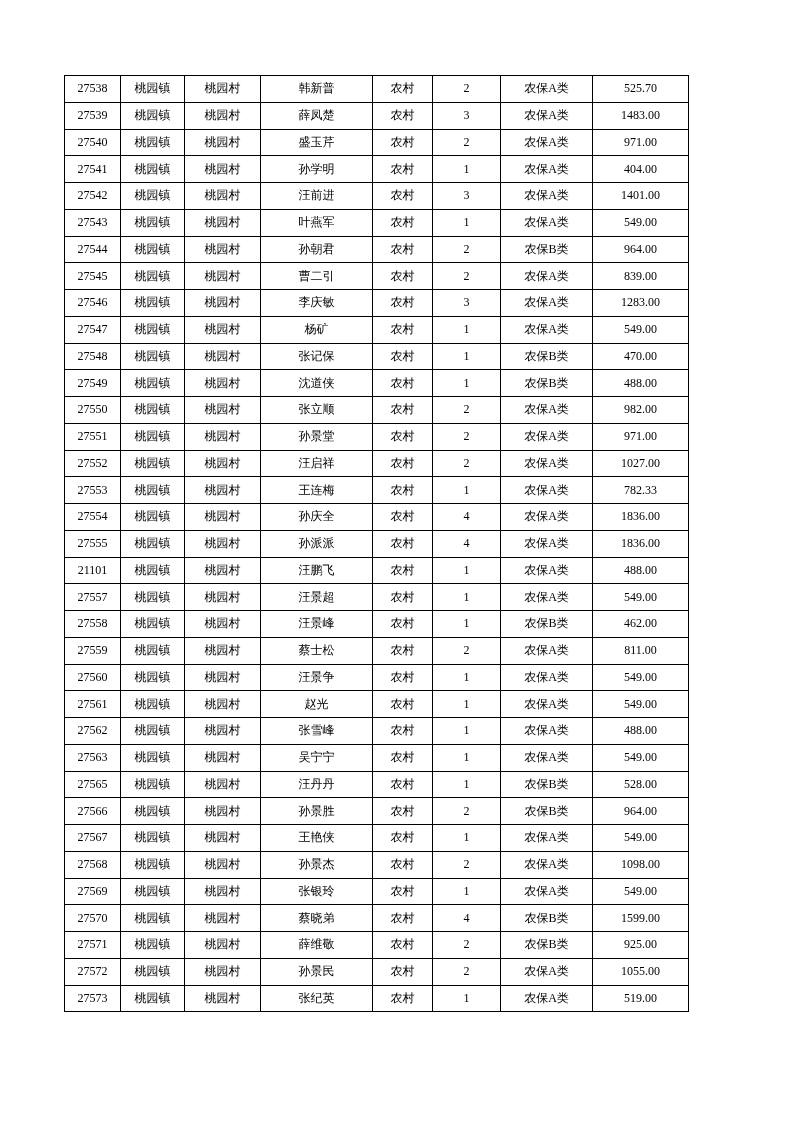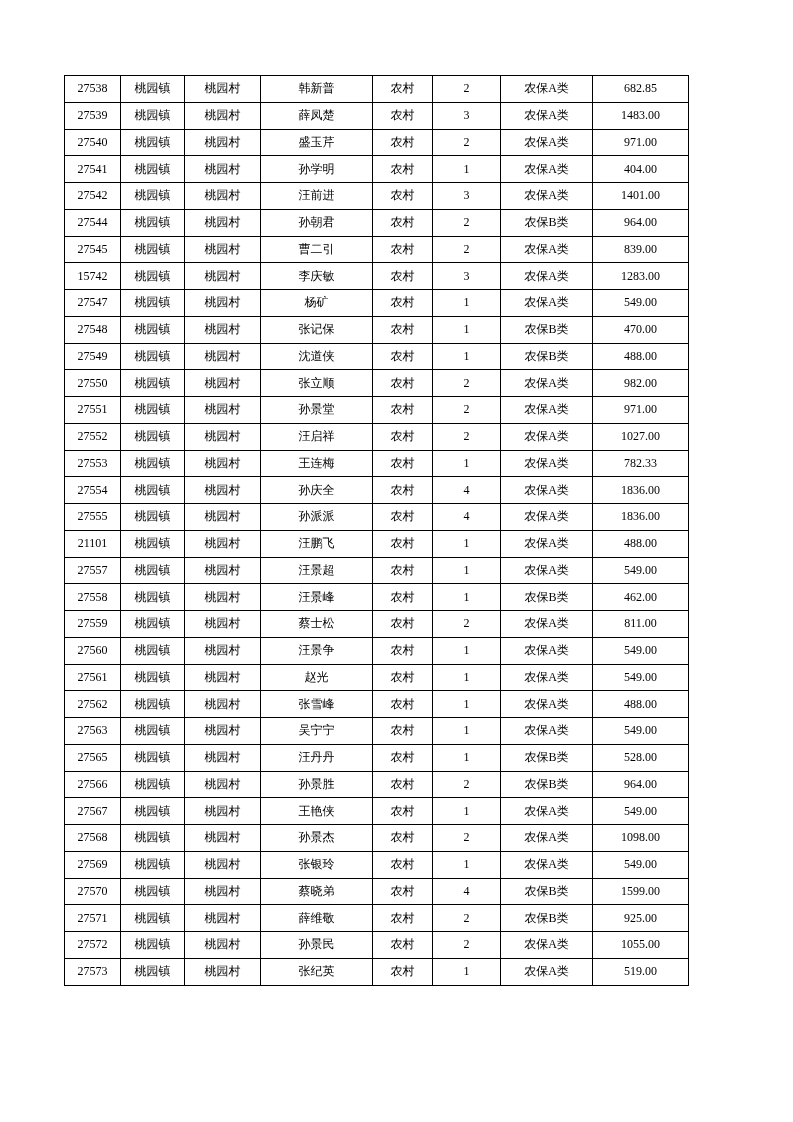--- a/index.html
+++ b/index.html
@@ -60,21 +60,21 @@
     </colgroup>
     <tbody id="table-body">
         <tr>
           <td>27538</td>
           <td>桃园镇</td>
           <td>桃园村</td>
           <td>韩新普</td>
           <td>农村</td>
           <td>2</td>
           <td>农保A类</td>
-          <td>682.85</td>
+          <td>525.70</td>
         </tr>
         <tr>
           <td>27539</td>
           <td>桃园镇</td>
           <td>桃园村</td>
           <td>薛凤楚</td>
           <td>农村</td>
           <td>3</td>
           <td>农保A类</td>
           <td>1483.00</td>
@@ -103,41 +103,51 @@
           <td>27542</td>
           <td>桃园镇</td>
           <td>桃园村</td>
           <td>汪前进</td>
           <td>农村</td>
           <td>3</td>
           <td>农保A类</td>
           <td>1401.00</td>
         </tr>
         <tr>
+          <td>27543</td>
+          <td>桃园镇</td>
+          <td>桃园村</td>
+          <td>叶燕军</td>
+          <td>农村</td>
+          <td>1</td>
+          <td>农保A类</td>
+          <td>549.00</td>
+        </tr>
+        <tr>
           <td>27544</td>
           <td>桃园镇</td>
           <td>桃园村</td>
           <td>孙朝君</td>
           <td>农村</td>
           <td>2</td>
           <td>农保B类</td>
           <td>964.00</td>
         </tr>
         <tr>
           <td>27545</td>
           <td>桃园镇</td>
           <td>桃园村</td>
           <td>曹二引</td>
           <td>农村</td>
           <td>2</td>
           <td>农保A类</td>
           <td>839.00</td>
         </tr>
         <tr>
-          <td>15742</td>
+          <td>27546</td>
           <td>桃园镇</td>
           <td>桃园村</td>
           <td>李庆敏</td>
           <td>农村</td>
           <td>3</td>
           <td>农保A类</td>
           <td>1283.00</td>
         </tr>
         <tr>
           <td>27547</td>

